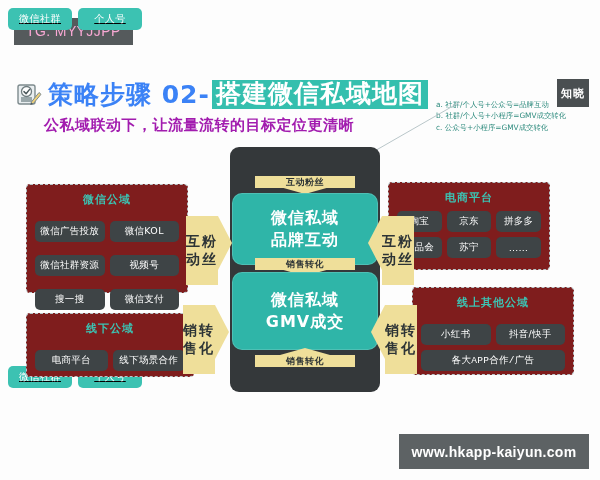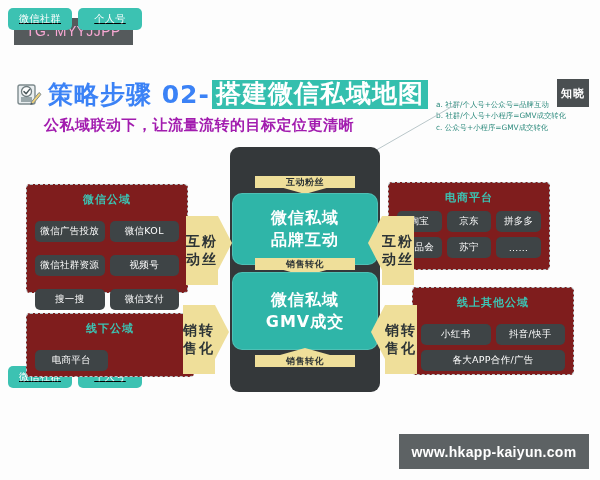--- a/index.html
+++ b/index.html
@@ -116,21 +116,21 @@
   }
   .tiles{display:flex;flex-wrap:wrap;gap:5px;padding:0 8px 8px 8px;}
   .tile{
     background:#3e4446;border-radius:5px;color:#ffffff;
     font-size:9.5px;letter-spacing:.3px;
     display:flex;align-items:center;justify-content:center;
     height:21px;
   }
   .t2{width:calc(50% - 2.5px);margin-top:8px;}
   .t3{width:calc(33.33% - 3.34px);}
-  .t1{width:100%;}
+  .t1{width:100%;font-family:Liberation Mono, monospace;}
 
   .p-wx-public{left:26px;top:184px;width:160px;height:107px;}
   .p-offline{left:26px;top:313px;width:166px;height:62px;}
   .p-ec{left:388px;top:182px;width:160px;height:86px;}
   .p-online-other{left:412px;top:287px;width:160px;height:86px;}
 
   
   .h-arrow{position:absolute;height:54px;width:46px;}
   .h-arrow .body{
     position:absolute;top:0;width:32px;height:69px;background:#efdf9a;
@@ -248,20 +248,21 @@
       <div class="tile t2">视频号</div>
       <div class="tile t2">搜一搜</div>
       <div class="tile t2">微信支付</div>
     </div>
   </div>
 
   <div class="panel p-offline">
     <div class="panel-title">线下公域</div>
     <div class="tiles">
       <div class="tile t2">电商平台</div>
+      <div class="tile t2">线下场景合作</div>
     </div>
   </div>
 
   <div class="panel p-ec">
     <div class="panel-title">电商平台</div>
     <div class="tiles">
       <div class="tile t3">淘宝</div>
       <div class="tile t3">京东</div>
       <div class="tile t3">拼多多</div>
       <div class="tile t3">唯品会</div>

